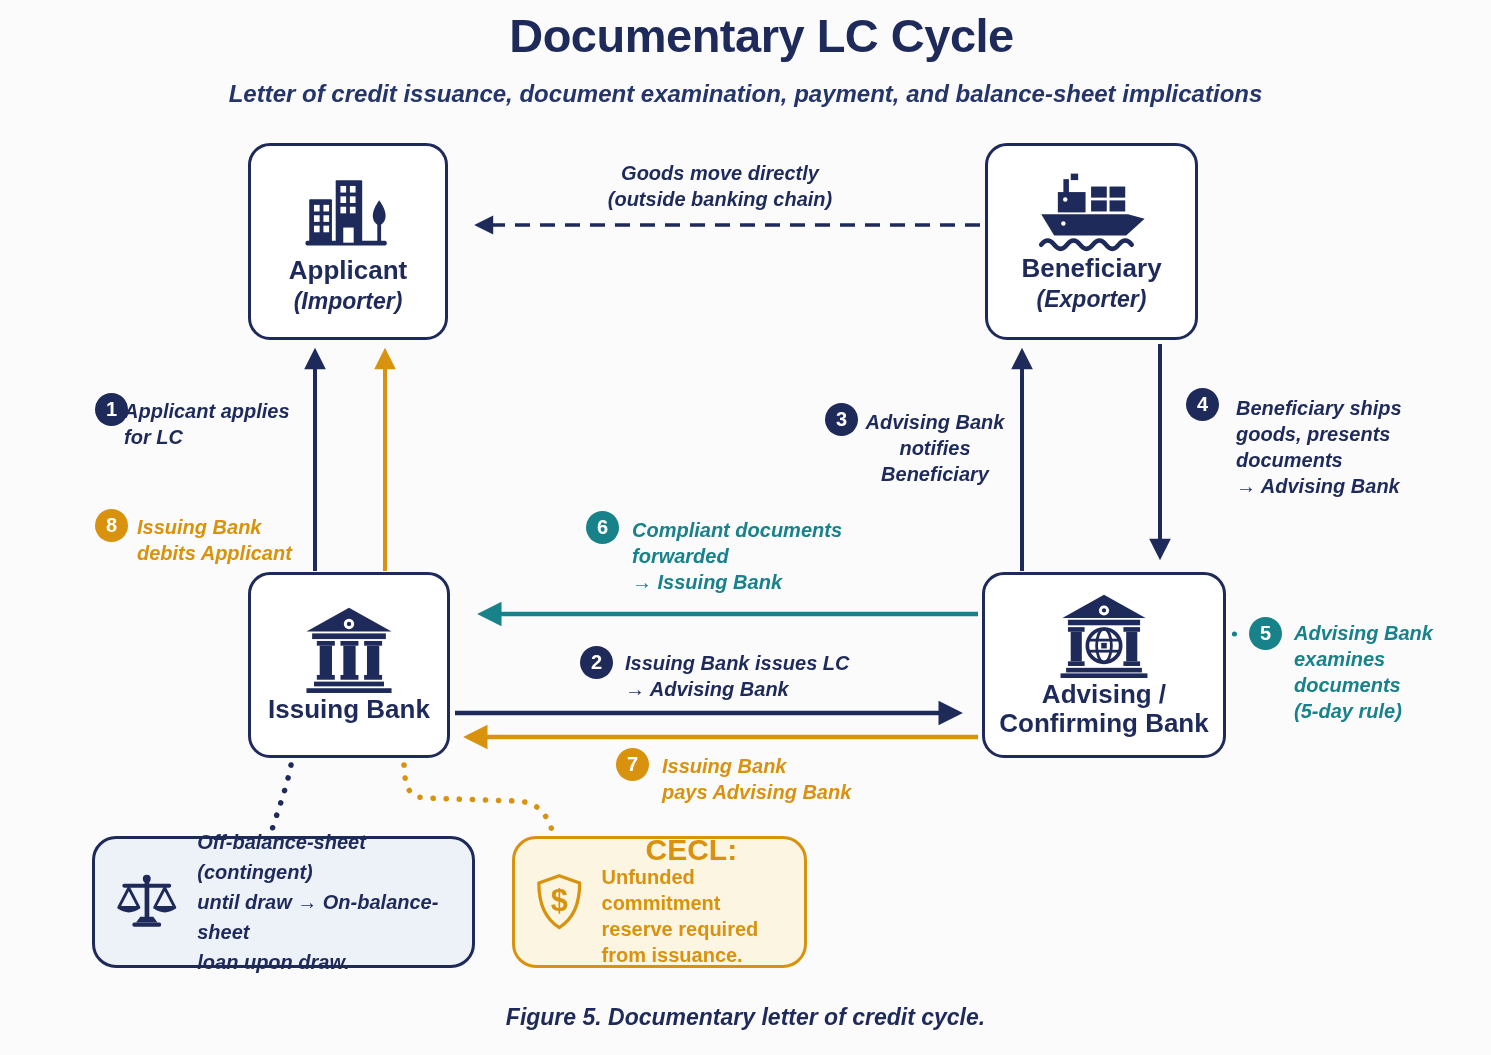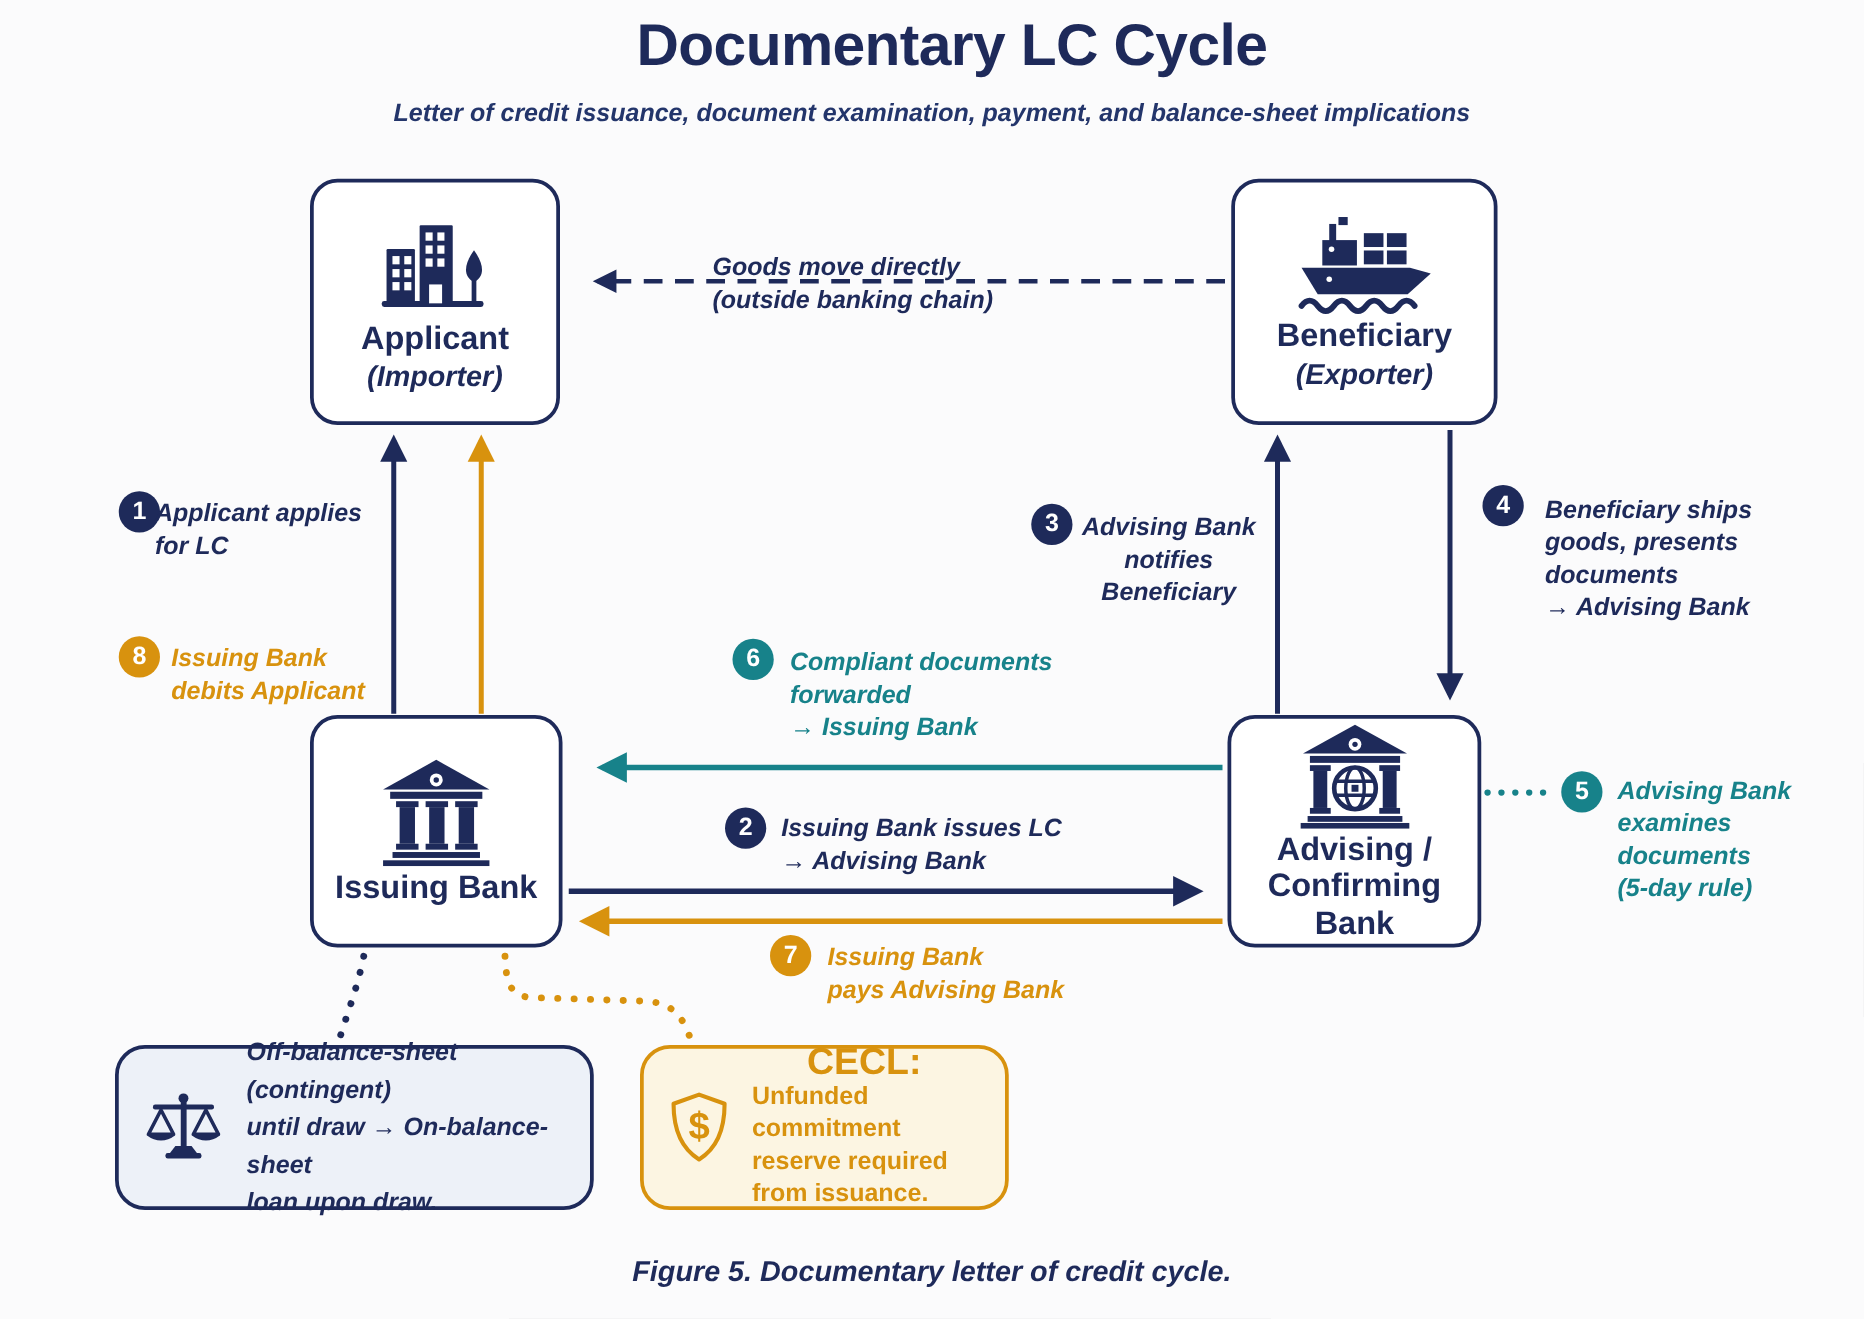--- a/index.html
+++ b/index.html
@@ -5,33 +5,33 @@
   html,body{margin:0;padding:0;background:#e9e9ec;}
   #canvas{
     position:relative;width:1491px;height:1055px;margin:0 auto;
     background:var(--canvas-bg,#fbfbfc);overflow:hidden;
     font-family:"Liberation Sans","DejaVu Sans",sans-serif;
     color:var(--navy,#1e2a5a);
   }
   .abs{position:absolute;}
   svg.layer{position:absolute;left:0;top:0;pointer-events:none;}
   .title{top:8px;left:16px;width:100%;text-align:center;font-size:47px;font-weight:800;letter-spacing:-0.5px;color:var(--navy);}
-  .subtitle{top:80px;left:0;width:100%;text-align:center;font-size:20px;font-style:italic;font-weight:600;color:#23356b;}
+  .subtitle{top:80px;left:0;width:100%;text-align:center;font-size:24px;font-style:italic;font-weight:600;color:#23356b;}
   .node{background:#ffffff;border:3.5px solid var(--navy);border-radius:22px;
         display:flex;flex-direction:column;align-items:center;justify-content:center;gap:2px;box-sizing:border-box;}
   .node-title{font-size:26px;font-weight:700;line-height:1.12;text-align:center;white-space:pre-line;color:var(--navy);}
   .node-sub{font-size:23px;font-style:italic;font-weight:600;color:var(--navy);}
   .badge{width:33px;height:33px;border-radius:50%;color:#fff;font-size:20px;font-weight:700;
          display:flex;align-items:center;justify-content:center;}
   .badge.navy{background:var(--navy);}
   .badge.orange{background:var(--orange);}
   .badge.teal{background:var(--teal);}
   .step-text{font-size:20px;font-style:italic;font-weight:700;line-height:26px;white-space:pre-line;}
   .txt-navy{color:var(--navy);} .txt-orange{color:var(--orange);} .txt-teal{color:var(--teal);}
-  .goods-label{text-align:left;margin-top:41px;}
+  .goods-label{text-align:center;}
   .center-block{text-align:center;}
   .note{border-radius:24px;display:flex;align-items:center;gap:16px;padding:0 18px;box-sizing:border-box;}
   .note.balance{background:var(--note-bg);border:3px solid var(--navy);}
   .note.cecl{background:var(--cecl-bg);border:3px solid var(--orange);}
   .note-text{font-size:20px;font-style:italic;font-weight:700;line-height:30px;white-space:pre-line;color:var(--navy);}
   .cecl-heading{font-size:30px;font-weight:700;color:var(--orange);line-height:28px;margin-left:44px;}
   .cecl-text{font-size:20px;font-weight:600;line-height:26px;white-space:pre-line;color:var(--orange);}
   .caption{top:1004px;left:0;width:100%;text-align:center;font-size:23px;font-style:italic;font-weight:700;color:var(--navy);}
 </style>
 </head>
@@ -144,21 +144,21 @@
           <rect x="71" y="74" width="19" height="5"></rect>
         <rect x="18" y="81" width="74" height="5"></rect>
         <rect x="10" y="88" width="90" height="5"></rect>
       </g>
       <circle cx="55" cy="20" r="5.5" fill="#ffffff"></circle>
       <circle cx="55" cy="20" r="2.3" style="fill:var(--navy)"></circle>
     </svg>
     <div class="node-title">Issuing Bank</div>
   </div>
 
-  <div class="abs node" style="left:982px;top:572px;width:203px;height:186px;">
+  <div class="abs node" style="left:982px;top:572px;width:244px;height:186px;">
     <svg width="102" height="86" viewBox="0 0 110 93">
       <g style="fill:var(--navy)">
         <path d="M55 3 L10 28 L100 28 Z"></path>
         <rect x="16" y="30" width="78" height="6"></rect>
         <rect x="16" y="38" width="18" height="5"></rect>
           <rect x="19" y="43" width="12" height="32"></rect>
           <rect x="16" y="75" width="18" height="5"></rect>
         <rect x="76" y="38" width="18" height="5"></rect>
           <rect x="79" y="43" width="12" height="32"></rect>
           <rect x="76" y="75" width="18" height="5"></rect>

